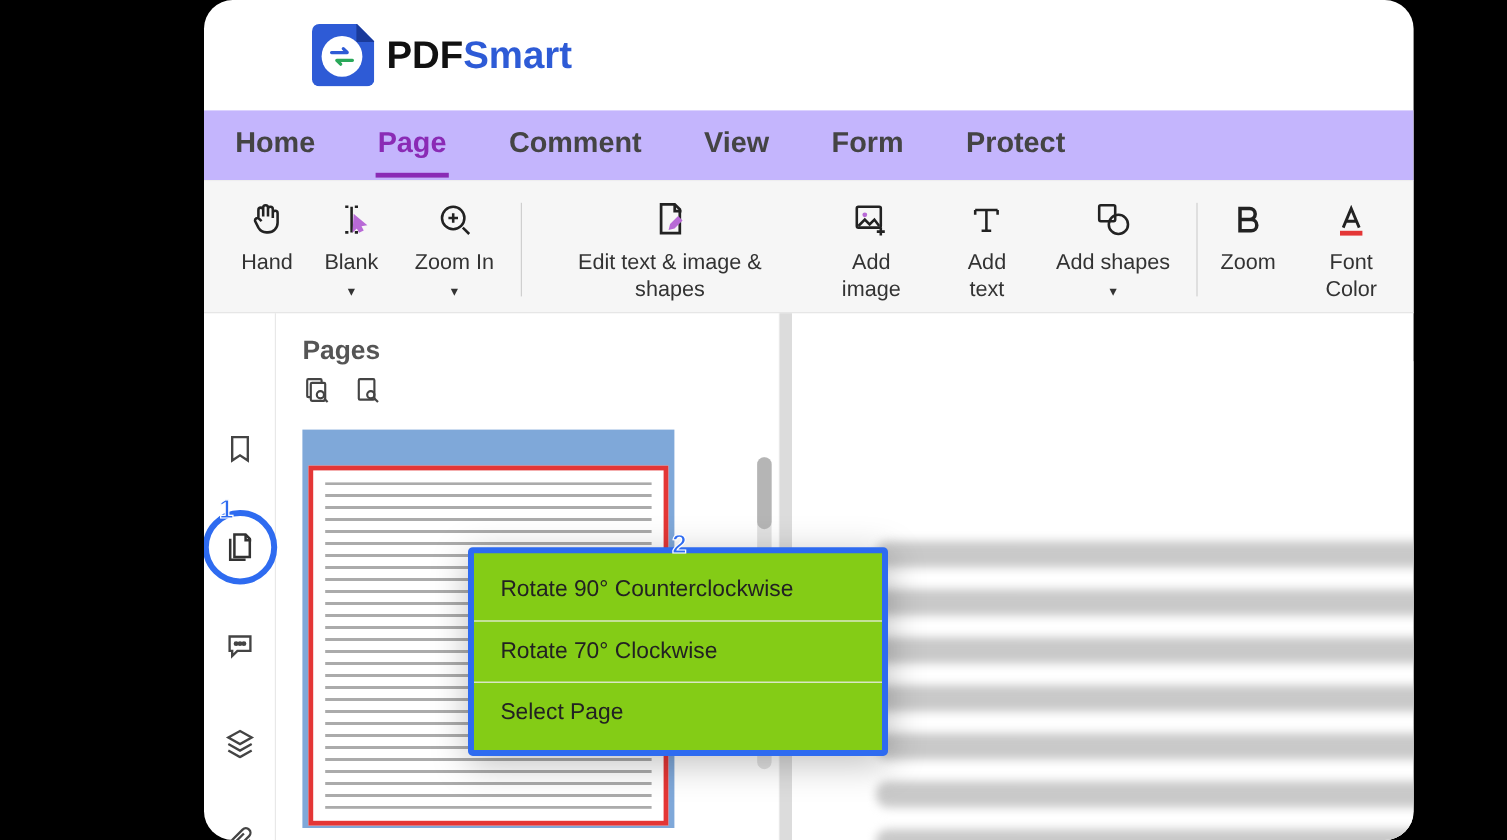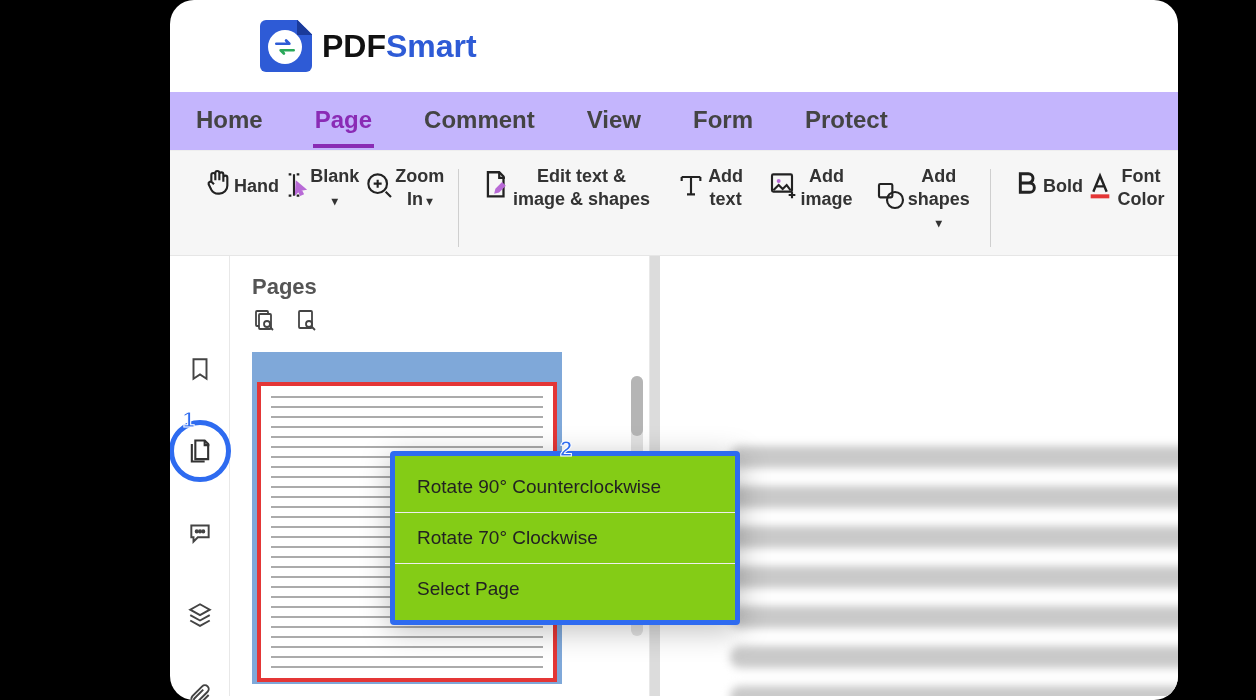--- a/index.html
+++ b/index.html
@@ -83,28 +83,28 @@
   .toolbar {
     display: flex;
     align-items: flex-start;
     background: #f6f6f6;
     padding: 10px 0 8px 20px;
     gap: 0;
     border-bottom: 1px solid #e6e6e6;
   }
   .tool {
     display: flex;
+    flex-direction: column;
     align-items: center;
     justify-content: flex-start;
     padding: 4px 12px 0;
     cursor: pointer;
     font-size: 18px;
     color: #333;
     min-width: 64px;
-    font-weight: bold;
   }
   .tool .ico {
     width: 36px; height: 36px;
     display: flex; align-items: center; justify-content: center;
     margin-bottom: 6px;
   }
   .tool .lbl { text-align: center; line-height: 1.25; }
   .tool .caret::after { content: " ▾"; font-size: 12px; color:#333;}
   .tool.wide { min-width: 160px; }
   .divider {
@@ -304,53 +304,53 @@
           <path d="M7 3 h8 l3 3 v14 H7 z"></path>
             <path d="M15 3 v4 h4"></path>
           <path d="M13 15 l4 -4 1.5 1.5 -4 4 -2 0.5 z" fill="#b86ad6" stroke="#b86ad6"></path>
         </svg>
       </div>
       <div class="lbl">Edit text &amp; image &amp; shapes</div>
     </div>
     <div class="tool">
       <div class="ico">
         <svg width="32" height="32" viewBox="0 0 24 24" fill="none" stroke="#222" stroke-width="1.6">
-          <path d="M5 6 h14 M5 6 v3 M19 6 v3 M12 6 v13 M9 19 h6"></path>
-        </svg>
-      </div>
-      <div class="lbl">Add text</div>
-    </div>
-    <div class="tool">
-      <div class="ico">
-        <svg width="32" height="32" viewBox="0 0 24 24" fill="none" stroke="#222" stroke-width="1.6">
           <rect x="3" y="4" width="15" height="13" rx="1"></rect>
             <circle cx="8" cy="9" r="1.5" fill="#b86ad6" stroke="none"></circle>
           <path d="M4 16 l4 -4 3 3 3 -3 3 4"></path>
             <path d="M18 17 v5 M15.5 19.5 h5"></path>
         </svg>
       </div>
       <div class="lbl">Add image</div>
     </div>
     <div class="tool">
       <div class="ico">
         <svg width="32" height="32" viewBox="0 0 24 24" fill="none" stroke="#222" stroke-width="1.6">
+          <path d="M5 6 h14 M5 6 v3 M19 6 v3 M12 6 v13 M9 19 h6"></path>
+        </svg>
+      </div>
+      <div class="lbl">Add text</div>
+    </div>
+    <div class="tool">
+      <div class="ico">
+        <svg width="32" height="32" viewBox="0 0 24 24" fill="none" stroke="#222" stroke-width="1.6">
           <rect x="3" y="3" width="10" height="10" rx="1"></rect>
             <circle cx="15" cy="15" r="6"></circle>
         </svg>
       </div>
       <div class="lbl"><span>Add shapes</span><span class="caret"></span></div>
     </div>
     <div class="divider"></div>
     <div class="tool">
       <div class="ico">
         <svg width="32" height="32" viewBox="0 0 24 24" fill="none" stroke="#222" stroke-width="2.2">
           <path d="M7 5 h6 a3.5 3.5 0 0 1 0 7 H7 z M7 12 h7 a3.5 3.5 0 0 1 0 7 H7 z"></path>
         </svg>
       </div>
-      <div class="lbl">Bold</div>
+      <div class="lbl">Zoom</div>
     </div>
     <div class="tool">
       <div class="ico">
         <svg width="32" height="32" viewBox="0 0 24 24" fill="none" stroke="#222" stroke-width="1.8">
           <path d="M7 17 L12 5 L17 17 M9 13 h6"></path>
             <rect x="5" y="19" width="14" height="3" fill="#e43636" stroke="none"></rect>
         </svg>
       </div>
       <div class="lbl">Font Color</div>
     </div>

